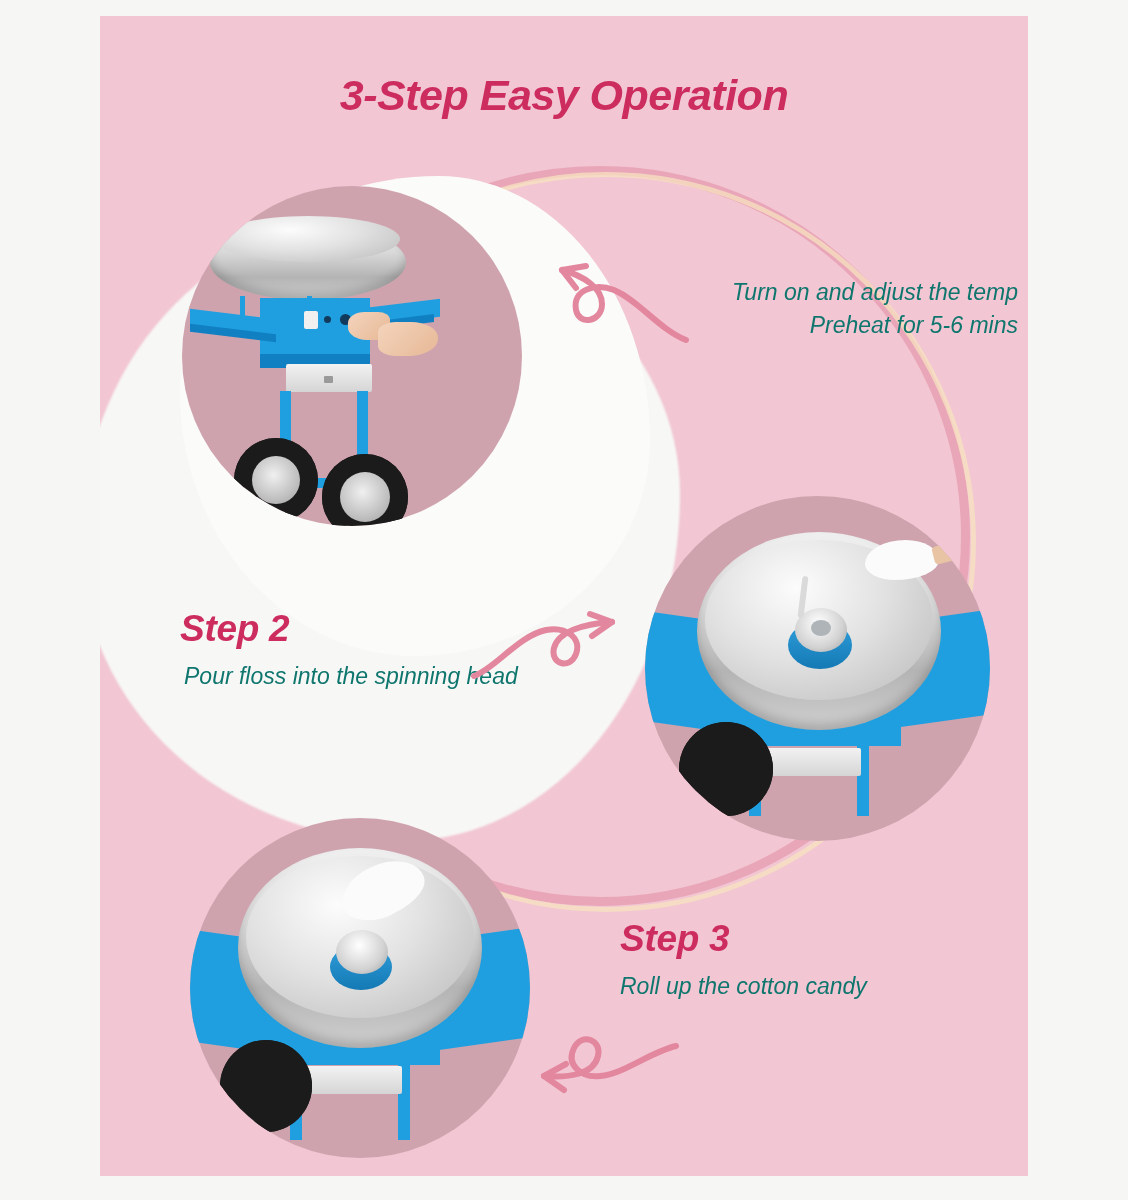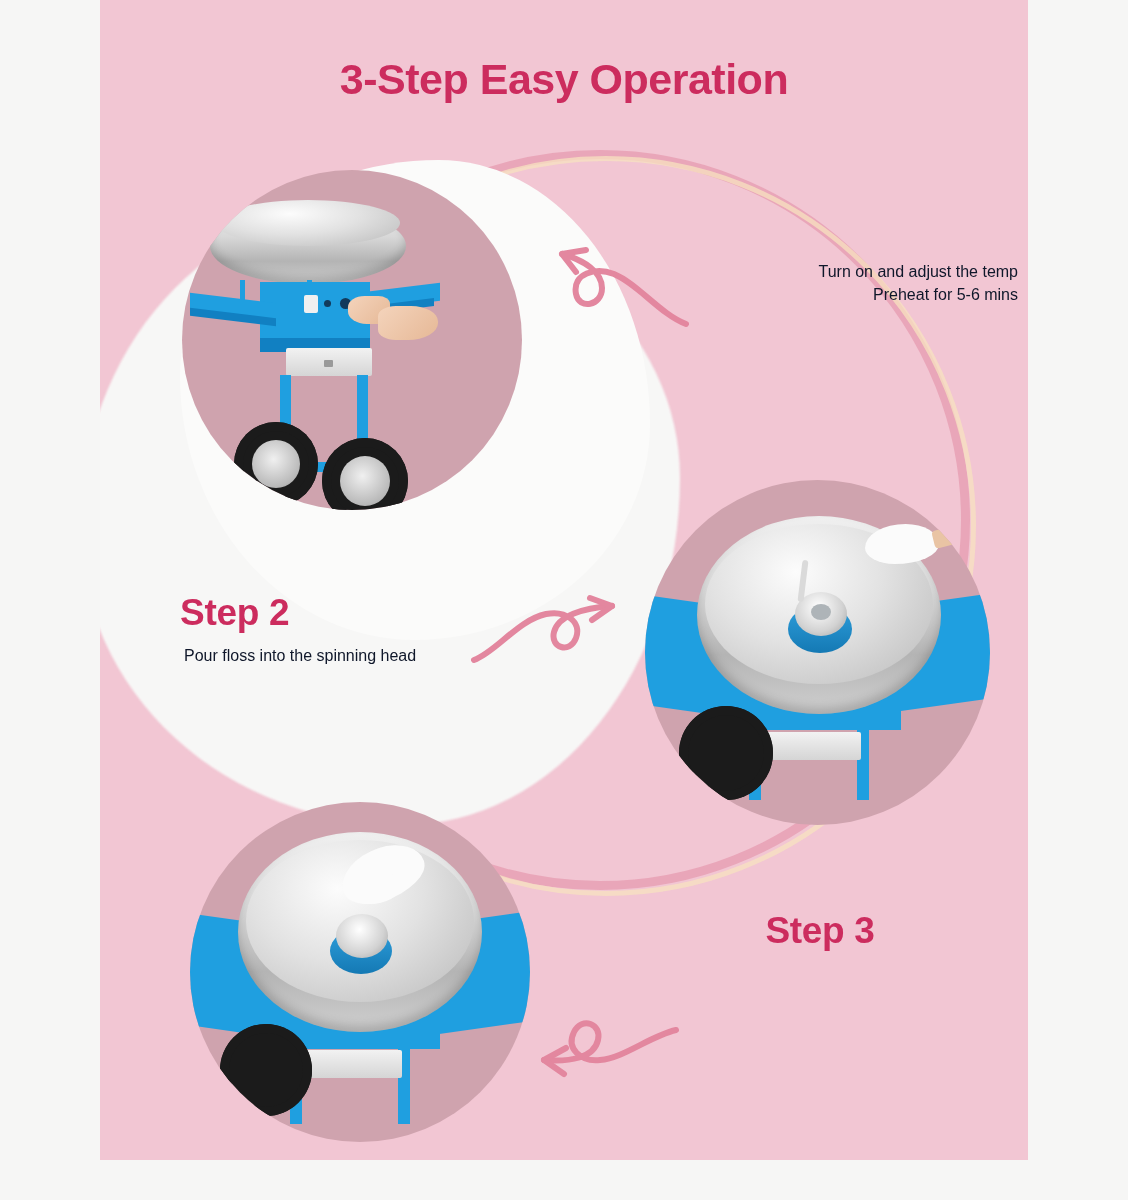--- a/index.html
+++ b/index.html
@@ -21,23 +21,24 @@
   .page-margin-left  { left:0;   width:100px; }
   .page-margin-right { right:0;  width:100px; }
   .page-margin-bottom {
     position:absolute; left:0; bottom:0; width:1128px; height:40px;
     background:#f6f6f5;
   }
 
   
   .poster {
     position:absolute;
-    left:100px; top:0; width:928px; height:1160px;
+    left:100px; top:16px; width:928px; height:1160px;
     background:#f2c6d3;
     overflow:hidden;
+    font-style:italic;
   }
 
   
   .deco-ring {
     position:absolute;
     left:130px; top:150px;
     width:740px; height:740px;
     border-radius:50%;
     border:9px solid #e8a0b4;
     opacity:.85;
@@ -136,30 +137,30 @@
     background:#fbfbfb;
     border-radius:55% 45% 60% 40% / 60% 50% 50% 40%;
   }
 
   
   .step-title {
     font-size:37px; font-weight:bold;
     color:#cc2c5e; letter-spacing:-.3px;
   }
   .step-line {
-    font-size:16px; color:#0f172a; line-height:1.45;
+    font-size:23px; color:#0f766e; line-height:1.45;
     white-space:nowrap;
   }
 
   .step1-text { position:absolute; left:518px; top:260px; width:400px; text-align:right; }
   .step1-text .step-title { margin-bottom:10px; }
   .step2-text { position:absolute; left:80px; top:592px; width:420px; text-align:left; }
   .step2-text .step-title { margin-bottom:10px; }
   .step2-text .step-line  { margin-left:4px; }
-  .step3-text { position:absolute; left:520px; top:902px; width:400px; text-align:center;margin-top:8px; }
+  .step3-text { position:absolute; left:520px; top:902px; width:400px; text-align:left; }
   .step3-text .step-title { margin-bottom:10px; }
 
   
   .arrow { position:absolute; }
   .arrow-1 { left:410px; top:228px; }
   .arrow-2 { left:370px; top:592px; }
   .arrow-3 { left:400px; top:1000px; }
 </style>
 </head>
 <body>
@@ -271,20 +272,21 @@
       <div class="step-line">Preheat for 5-6 mins</div>
     </div>
 
     <div class="step2-text">
       <div class="step-title">Step 2</div>
       <div class="step-line">Pour floss into the spinning head</div>
     </div>
 
     <div class="step3-text">
       <div class="step-title">Step 3</div>
+      <div class="step-line">Roll up the cotton candy</div>
     </div>
 
     <svg class="arrow arrow-1" width="180" height="110" viewBox="0 0 180 110">
       <path d="M176 96 C150 86 128 56 104 46 C86 39 62 45 66 66 C69 82 92 78 92 60 C92 44 74 32 52 26" fill="none" stroke="#e3879f" stroke-width="6" stroke-linecap="round"></path>
       <path d="M52 26 L76 22 M52 26 L66 44" fill="none" stroke="#e3879f" stroke-width="6" stroke-linecap="round"></path>
     </svg>
 
     <svg class="arrow arrow-2" width="180" height="90" viewBox="0 0 180 90">
       <path d="M4 68 C26 60 48 28 76 22 C96 18 112 30 106 46 C100 62 80 56 84 40 C88 24 112 16 142 14" fill="none" stroke="#e3879f" stroke-width="6" stroke-linecap="round"></path>
       <path d="M142 14 L120 6 M142 14 L122 28" fill="none" stroke="#e3879f" stroke-width="6" stroke-linecap="round"></path>

